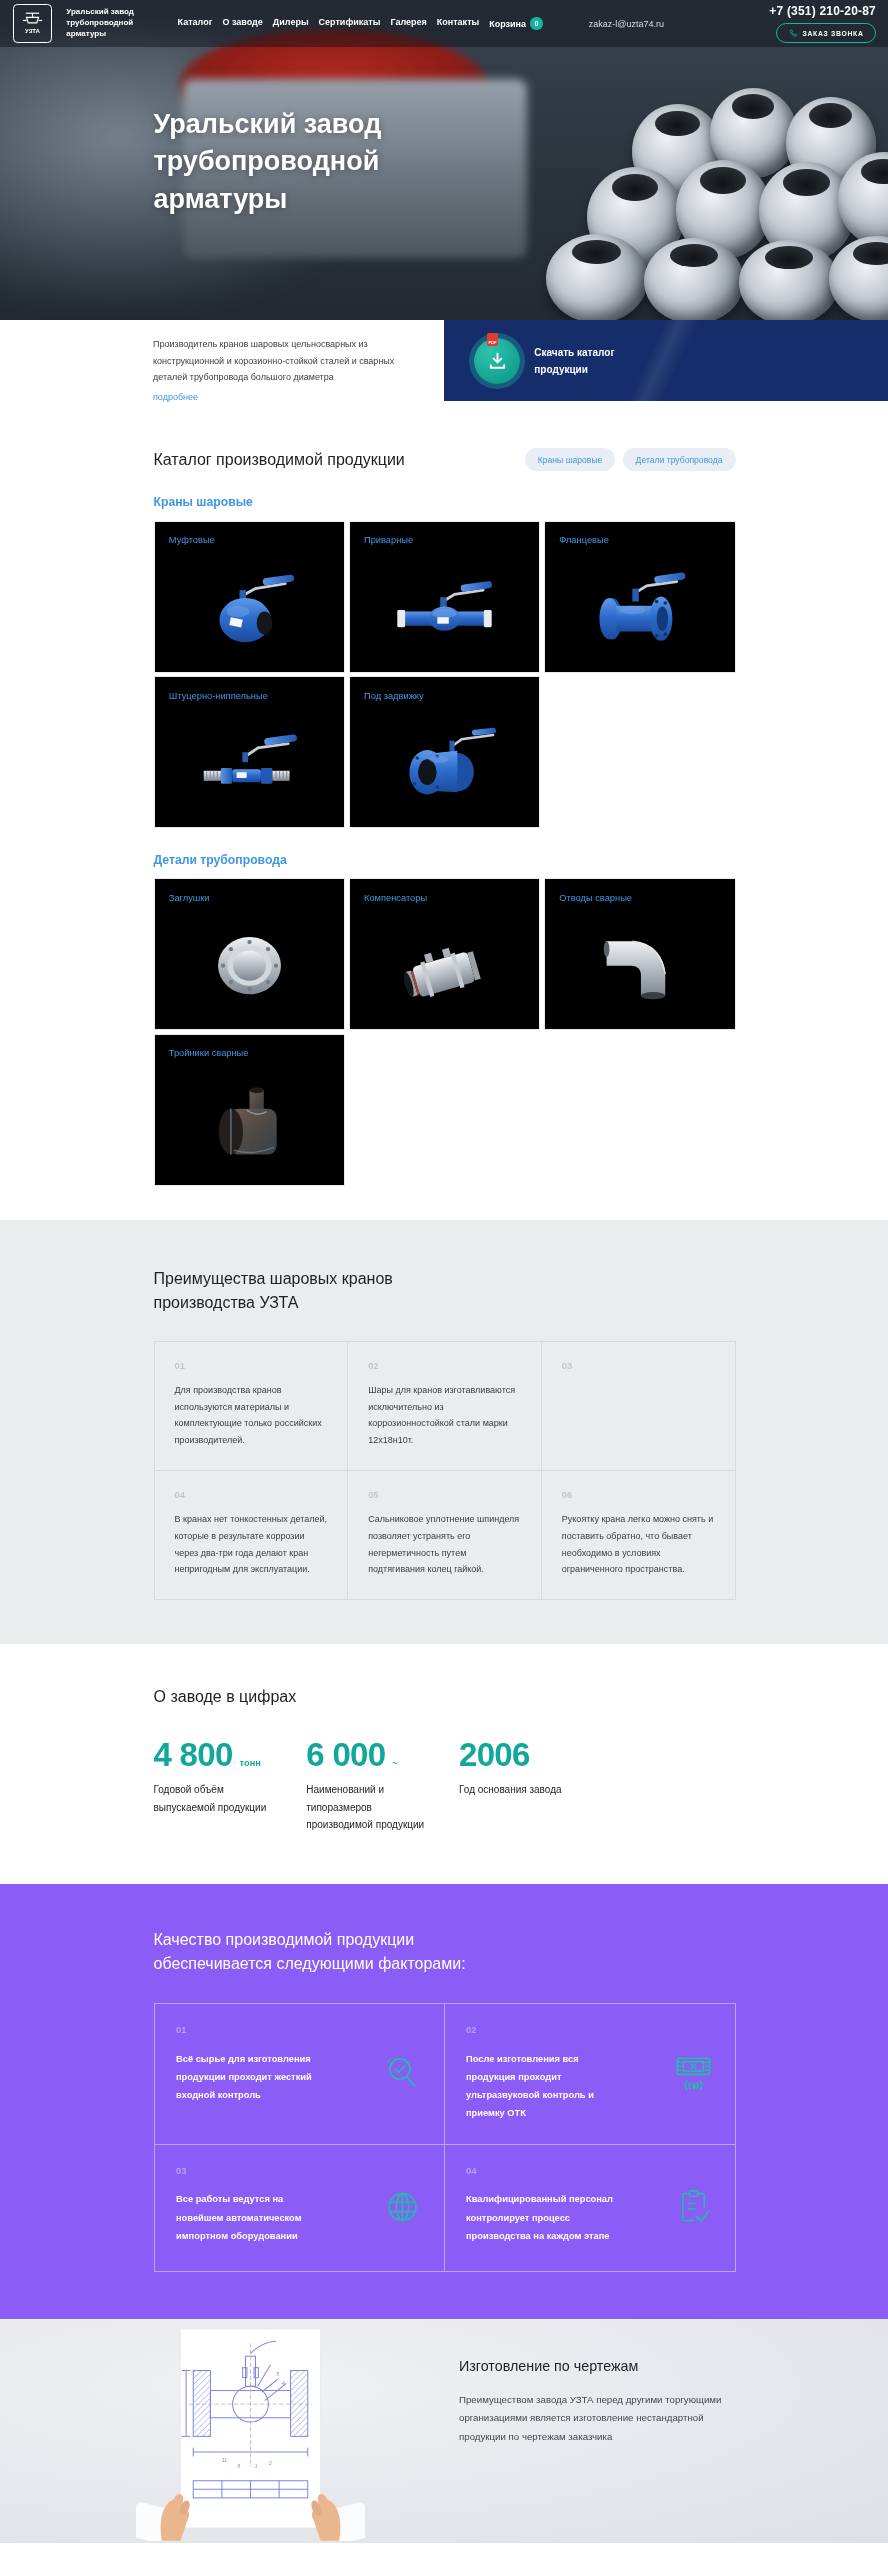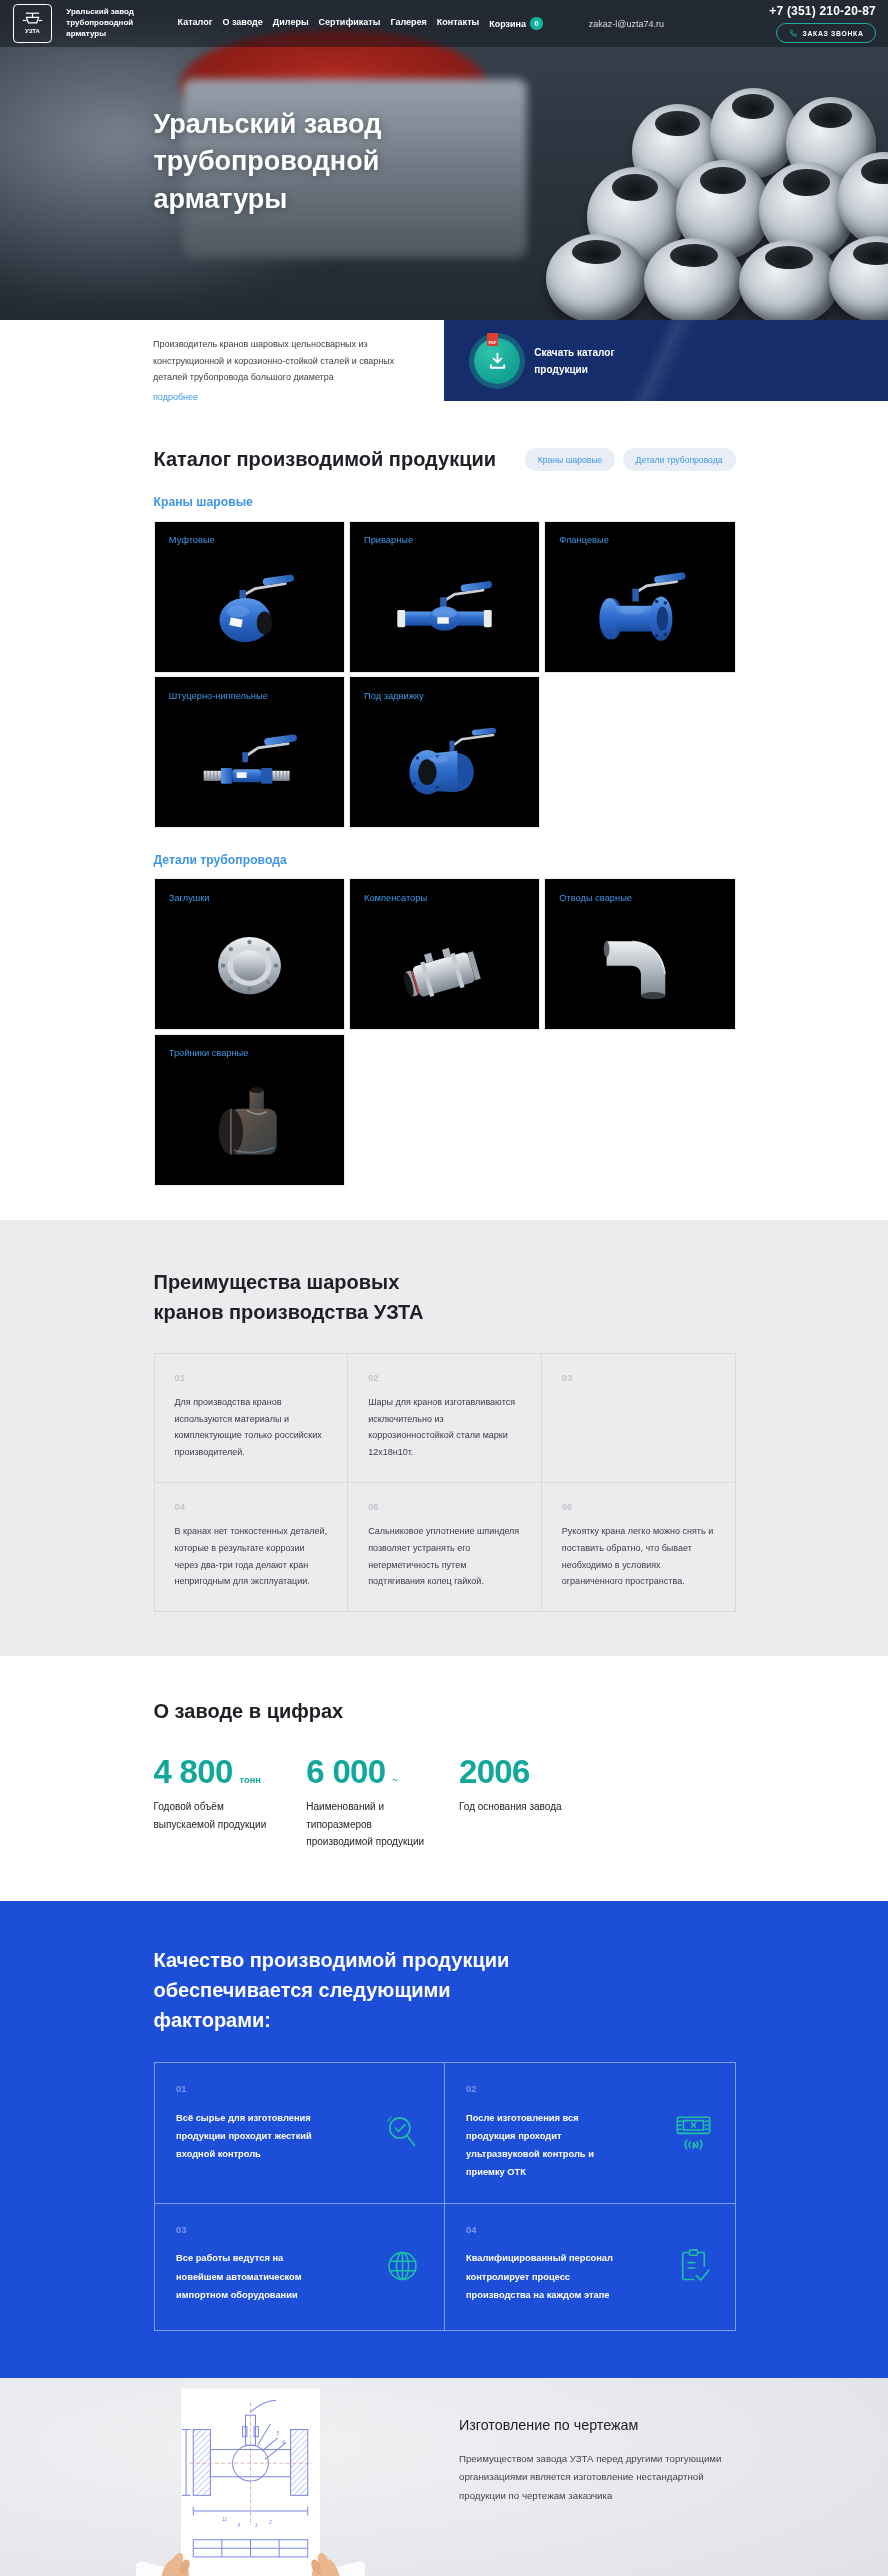--- a/index.html
+++ b/index.html
@@ -46,21 +46,21 @@
   .intro-right::after{content:'';position:absolute;inset:0;background:linear-gradient(115deg,transparent 46%,rgba(255,255,255,.09) 49%,transparent 53%)}
   .dl-circle{position:relative;width:46px;height:46px;border-radius:50%;flex:0 0 auto;
     background:radial-gradient(circle at 35% 30%,#2fc4ad,#12a191 70%);box-shadow:0 0 0 5px rgba(32,178,158,.35)}
   .dl-circle svg{position:absolute;left:11.5px;top:11.5px}
   .pdf-flag{position:absolute;left:13px;top:-4.3px;width:10.8px;height:13px;background:#e23c31;border-radius:1.4px;color:#fff;font-size:4px;font-weight:bold;display:flex;align-items:flex-end;justify-content:center;padding-bottom:1.4px}
   .dl-label{color:#fff;font-size:10px;font-weight:bold;line-height:1.7;width:93px}
 
   
   .catalog{padding:47px 0 34px;background:#fff}
   .catalog-head{display:flex;align-items:center;justify-content:space-between}
-  .h2{font-size:20px;font-weight:bold;color:#1e2025}
+  .h2{font-size:16px;font-weight:normal;color:#1e2025}
   .tabs{display:flex;gap:7.2px}
   .tab-pill{background:#e9eef6;color:#3f96e4;font-size:8.6px;padding:6.5px 13px;border-radius:14.3px;border:none;cursor:pointer;font-family:inherit}
   .h3{color:#3f96e4;font-size:12.2px;font-weight:bold;margin:24.4px 0 11.5px}
   .cards{display:grid;grid-template-columns:repeat(3,1fr);gap:3.6px}
   .card{position:relative;border:0.7px solid #e9eaed;background:#000000;height:152px;padding:11.5px 14.3px;cursor:pointer}
   .card-label{color:#3f96e4;font-size:9.3px}
   .card-img{position:absolute;left:0;right:0;top:24.4px;bottom:5.7px;display:flex;align-items:center;justify-content:center}
   .card-img svg{width:115px;height:93px}
 
   
@@ -72,21 +72,21 @@
   .adv-text{margin-top:11.5px;font-size:9px;color:#3a3d42;line-height:1.85}
 
   
   .stats{padding:44px 0 50px;background:#fff}
   .stats-row{margin-top:30px;display:grid;grid-template-columns:1.05fr 1.05fr 1.05fr .85fr}
   .stat-value{color:#12a79b;font-size:33px;font-weight:bold;letter-spacing:-0.7px;white-space:nowrap}
   .stat-unit{font-size:9.3px;font-weight:bold;letter-spacing:0;margin-left:7px}
   .stat-caption{margin-top:7px;font-size:10px;color:#23252a;line-height:1.75;width:133px}
 
   
-  .quality{background:#1d4ed8;padding:44px 0 47px}
+  .quality{background:#8b5cf6;padding:44px 0 47px}
   .quality .h2{color:#fff;line-height:1.5;width:373px}
   .q-grid{margin-top:27px;display:grid;grid-template-columns:1fr 1fr;border:0.7px solid rgba(255,255,255,.45)}
   .q-cell{position:relative;min-height:126px;padding:21.5px 21.5px;border-right:0.7px solid rgba(255,255,255,.45);border-bottom:0.7px solid rgba(255,255,255,.45)}
   .q-cell:nth-child(2n){border-right:none}
   .q-cell:nth-child(n+3){border-bottom:none}
   .q-num{color:rgba(255,255,255,.4);font-size:9.3px;font-weight:bold}
   .q-text{margin-top:14.3px;color:#fff;font-size:9.3px;font-weight:bold;line-height:1.95;width:60%}
   .q-icon{position:absolute;right:20px;top:50%;transform:translateY(-50%)}
   .q-icon svg{width:43px;height:43px;stroke:#1ec0a5;stroke-width:2.4;fill:none;stroke-linecap:round;stroke-linejoin:round}
 

